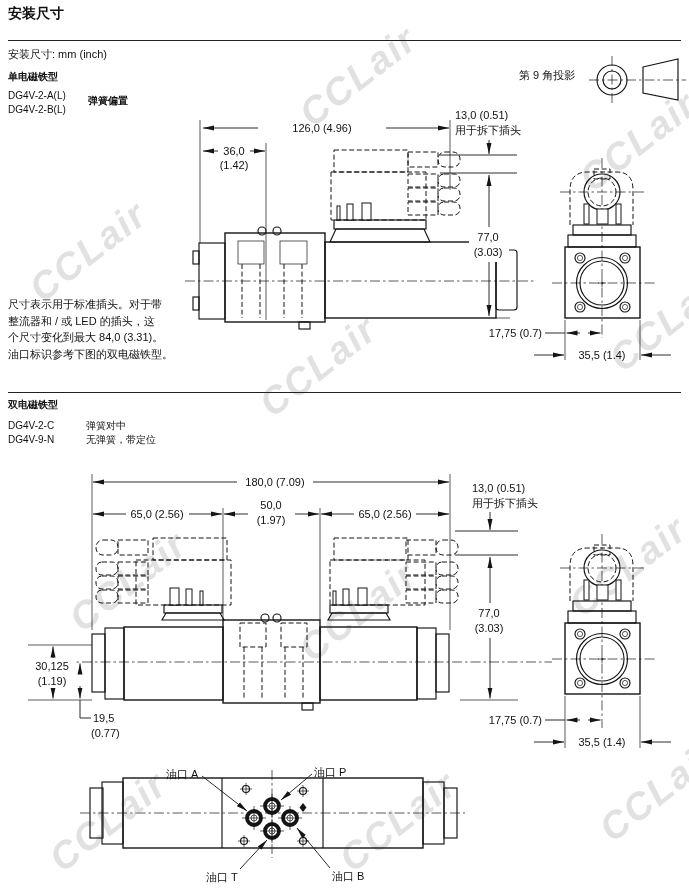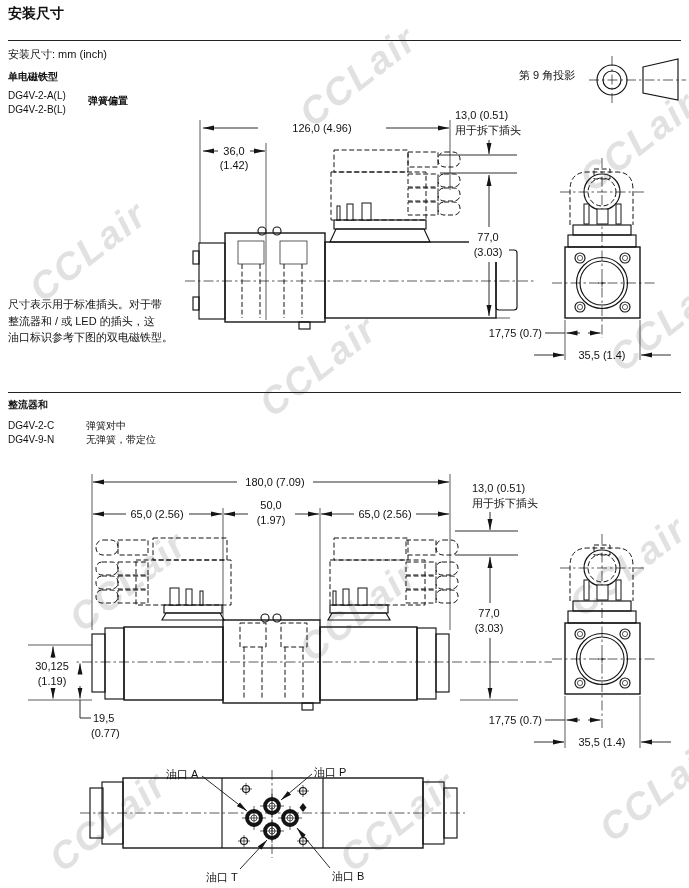--- a/index.html
+++ b/index.html
@@ -51,25 +51,26 @@
   <div class="abs t115 bold z2" style="left:8px;top:70px">单电磁铁型</div>
   <div class="abs t115 z2" style="left:8px;top:89px">DG4V-2-A(L)</div>
   <div class="abs t115 z2" style="left:8px;top:103px">DG4V-2-B(L)</div>
   <div class="abs t115 bold z2" style="left:88px;top:94px">弹簧偏置</div>
 
   <div class="abs t11 z2" style="left:519px;top:69px">第 9 角投影</div>
 
   <div class="notes">
     <div>尺寸表示用于标准插头。对于带</div>
     <div>整流器和 / 或 LED 的插头，这</div>
+    <div>个尺寸变化到最大 84,0 (3.31)。</div>
     <div>油口标识参考下图的双电磁铁型。</div>
   </div>
 
   <div class="rule" style="top:392px"></div>
-  <div class="abs t115 bold z2" style="left:8px;top:398px">整流器和</div>
+  <div class="abs t115 bold z2" style="left:8px;top:398px">双电磁铁型</div>
   <div class="abs t115 mrow z2" style="left:8px;top:419px">
     <span class="code">DG4V-2-C</span><span>弹簧对中</span>
   </div>
   <div class="abs t115 mrow z2" style="left:8px;top:433px">
     <span class="code">DG4V-9-N</span><span>无弹簧，带定位</span>
   </div>
 
   <svg class="draw" width="689" height="888" viewBox="0 0 689 888">
     <defs>
       <marker id="m1" markerUnits="userSpaceOnUse" markerWidth="12" markerHeight="6" refX="11" refY="3" orient="auto">

